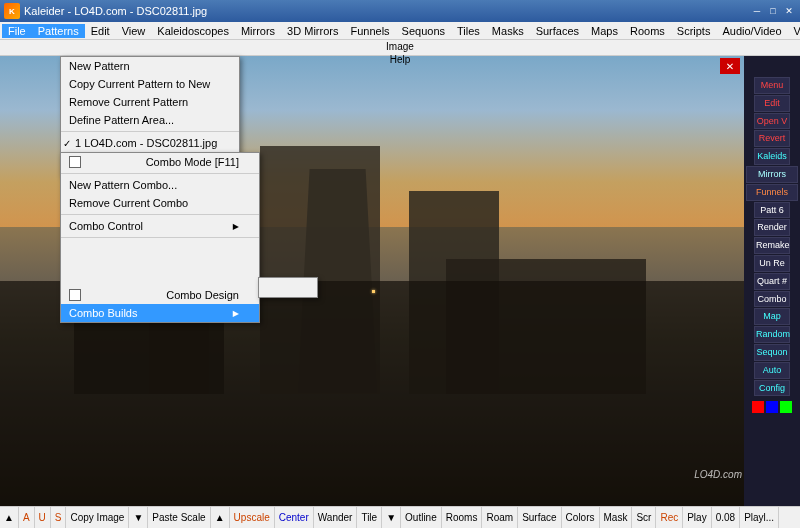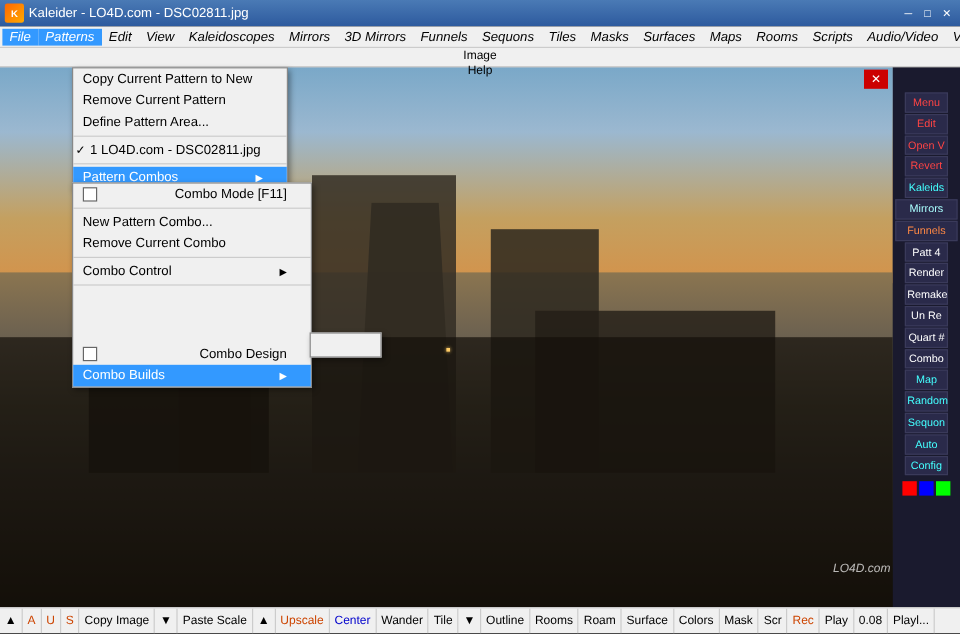--- a/index.html
+++ b/index.html
@@ -40,21 +40,20 @@
     
     #menu-bar {
       height: 18px;
       background: #f0f0f0;
       display: flex;
       align-items: center;
       padding: 0 2px;
       border-bottom: 1px solid #ccc;
       position: relative;
       z-index: 100;
-      font-style: italic;
     }
     .menu-item {
       padding: 1px 6px;
       cursor: pointer;
       font-size: 11px;
       color: #000;
       white-space: nowrap;
     }
 
     
@@ -312,21 +311,21 @@
 
     <div id="close-x">✕</div>
     <div style="height:18px;"></div>
     <div class="sidebar-btn red">Menu</div>
     <div class="sidebar-btn red">Edit</div>
     <div class="sidebar-btn red">Open V</div>
     <div class="sidebar-btn red">Revert</div>
     <div class="sidebar-btn cyan">Kaleids</div>
     <div class="sidebar-btn" style="width:52px;background:#2a2a4a;color:#aaffff;font-size:9px;text-align:center;padding:2px 1px;cursor:pointer;border:1px solid #3a3a5a;">Mirrors</div>
     <div class="sidebar-btn" style="width:52px;background:#2a2a4a;color:#ff8844;font-size:9px;text-align:center;padding:2px 1px;cursor:pointer;border:1px solid #3a3a5a;">Funnels</div>
-    <div class="sidebar-btn white">Patt 4</div>
+    <div class="sidebar-btn white">Patt 6</div>
     <div class="sidebar-btn white">Render</div>
     <div class="sidebar-btn white">Remake</div>
     <div class="sidebar-btn white">Un  Re</div>
     <div class="sidebar-btn white">Quart #</div>
     <div class="sidebar-btn white">Combo</div>
     <div class="sidebar-btn cyan">Map</div>
     <div class="sidebar-btn cyan">Random</div>
     <div class="sidebar-btn cyan">Sequon</div>
     <div class="sidebar-btn cyan">Auto</div>
     <div class="sidebar-btn cyan">Config</div>
@@ -334,20 +333,21 @@
     <div style="display:flex;gap:2px;margin-top:4px;">
       <div style="width:12px;height:12px;background:#ff0000;"></div>
       <div style="width:12px;height:12px;background:#0000ff;"></div>
       <div style="width:12px;height:12px;background:#00ff00;"></div>
     </div>
   </div>
 
   <div id="logo-br" style="bottom: 26px;">LO4D.com</div>
 
   <div id="dropdown-patterns">
+    <div class="dropdown-item">New Pattern</div>
     <div class="dropdown-item">Copy Current Pattern to New</div>
     <div class="dropdown-item">Remove Current Pattern</div>
     <div class="dropdown-item">Define Pattern Area...</div>
     <div class="dropdown-separator"></div>
     <div class="dropdown-item checked" style="padding-left:14px;">1 LO4D.com - DSC02811.jpg</div>
     <div class="dropdown-separator"></div>
     <div class="dropdown-item has-submenu active">Pattern Combos</div>
   </div>
 
   <div id="submenu-combos">

